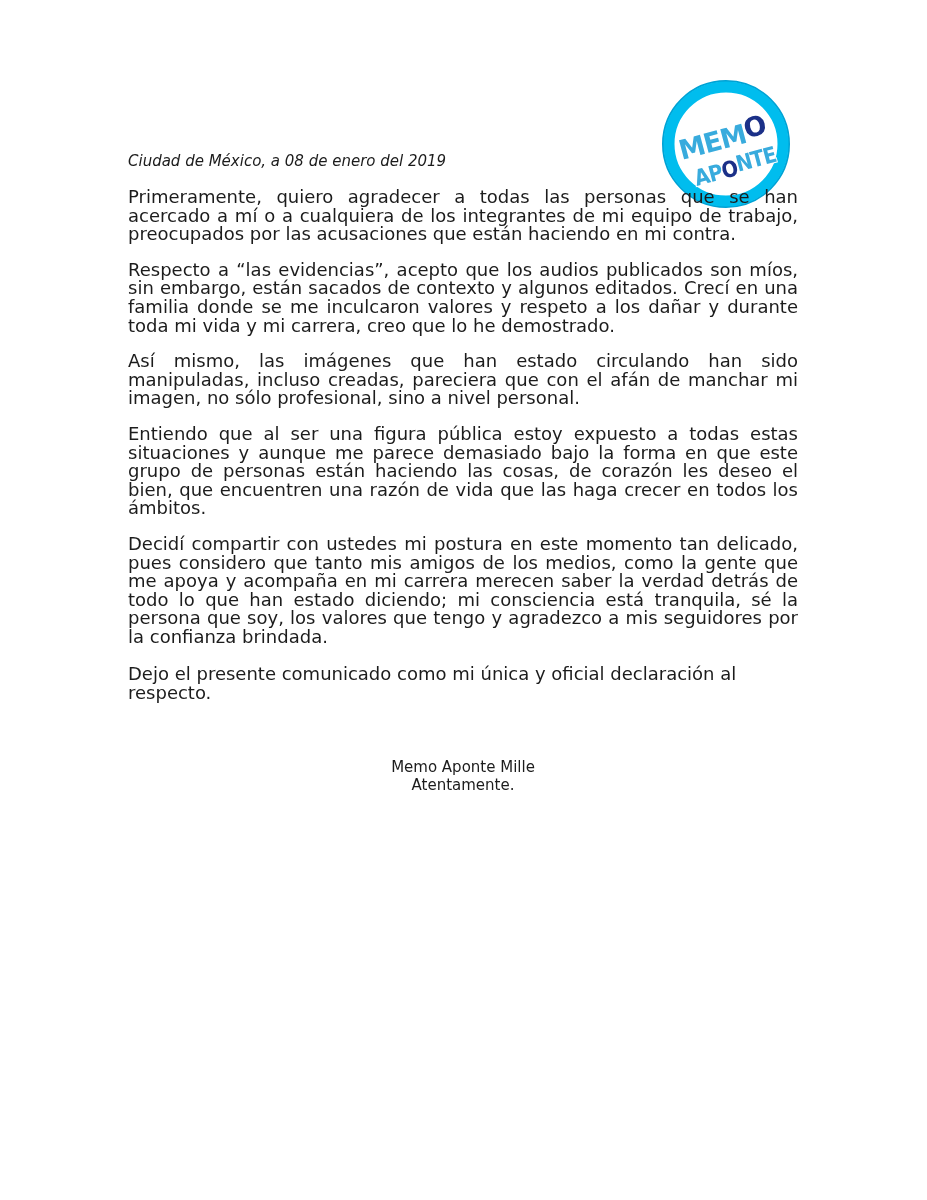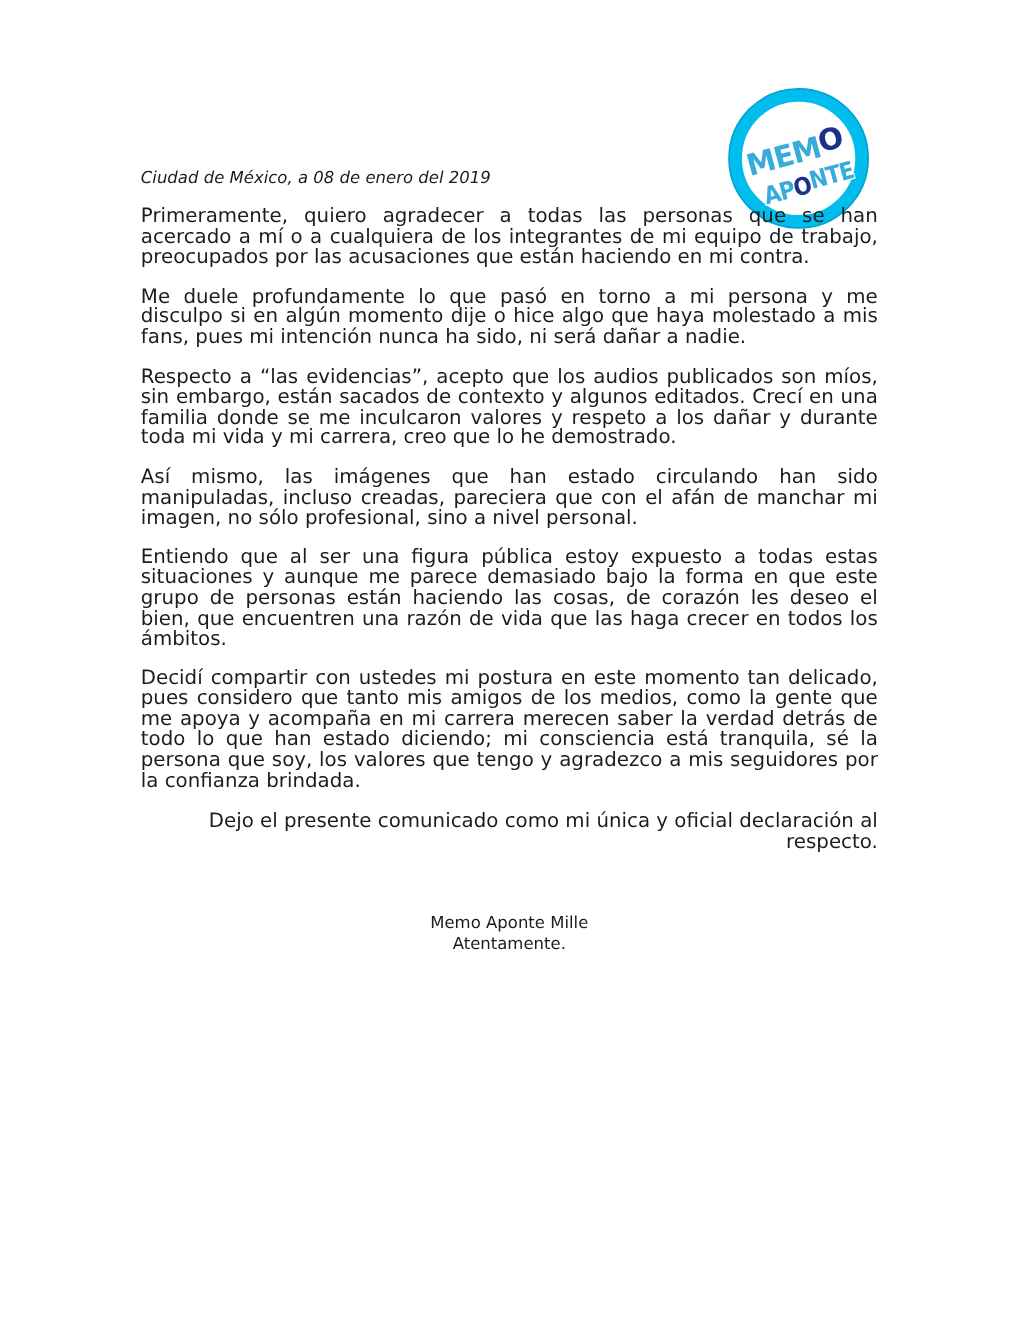--- a/index.html
+++ b/index.html
@@ -56,21 +56,21 @@
   }
   p.para {
     font-size: 18px;
     line-height: 18.6px;
     text-align: justify;
     margin: 0 0 17px 0;
   }
   p.closing {
     margin-top: 19px;
     margin-bottom: 0;
-    text-align: right;
+    text-align: left;
   }
   .sign-block {
     margin-top: 55px;
     text-align: center;
     font-size: 15px;
     line-height: 18.6px;
   }
   .sign-block div { margin: 0; }
 </style>
 </head>
@@ -91,21 +91,20 @@
         </text>
       </g>
     </svg>
   </div>
 
   <div class="content">
     <p class="date-line">Ciudad de México, a 08 de enero del 2019</p>
 
 
     <p class="para">Primeramente, quiero agradecer a todas las personas que se han acercado a mí o a cualquiera de los integrantes de mi equipo de trabajo, preocupados por las acusaciones que están haciendo en mi contra.</p>
-    <p class="para">Me duele profundamente lo que pasó en torno a mi persona y me disculpo si en algún momento dije o hice algo que haya molestado a mis fans, pues mi intención nunca ha sido, ni será dañar a nadie.</p>
     <p class="para">Respecto a “las evidencias”, acepto que los audios publicados son míos, sin embargo, están sacados de contexto y algunos editados. Crecí en una familia donde se me inculcaron valores y respeto a los dañar y durante toda mi vida y mi carrera, creo que lo he demostrado.</p>
     <p class="para">Así mismo, las imágenes que han estado circulando han sido manipuladas, incluso creadas, pareciera que con el afán de manchar mi imagen, no sólo profesional, sino a nivel personal.</p>
     <p class="para">Entiendo que al ser una figura pública estoy expuesto a todas estas situaciones y aunque me parece demasiado bajo la forma en que este grupo de personas están haciendo las cosas, de corazón les deseo el bien, que encuentren una razón de vida que las haga crecer en todos los ámbitos.</p>
     <p class="para">Decidí compartir con ustedes mi postura en este momento tan delicado, pues considero que tanto mis amigos de los medios, como la gente que me apoya y acompaña en mi carrera merecen saber la verdad detrás de todo lo que han estado diciendo; mi consciencia está tranquila, sé la persona que soy, los valores que tengo y agradezco a mis seguidores por la confianza brindada.</p>
 
     <p class="para closing">Dejo el presente comunicado como mi única y oficial declaración al respecto.</p>
 
     <div class="sign-block">
       <div>Memo Aponte Mille</div>
       <div>Atentamente.</div>

